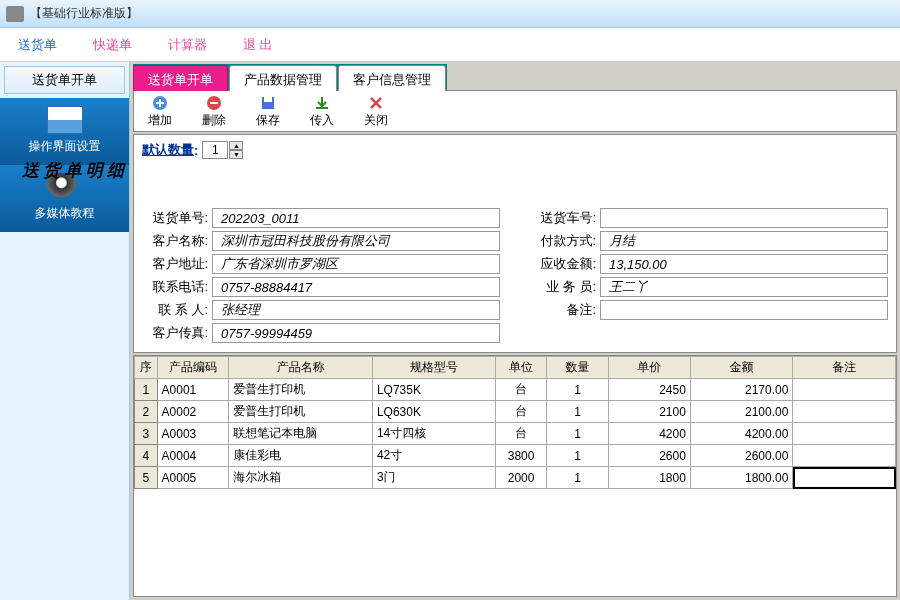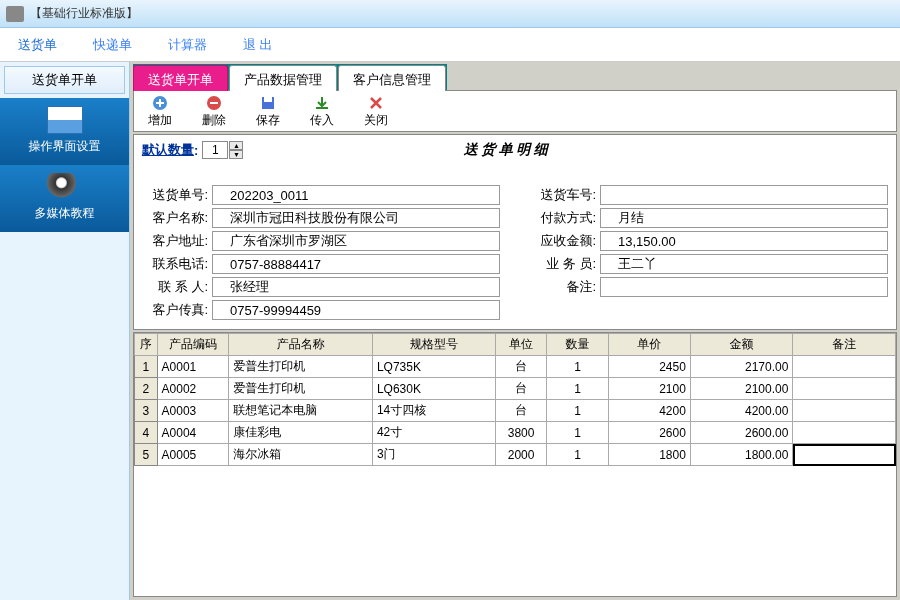--- a/index.html
+++ b/index.html
@@ -2,21 +2,21 @@
 <html><head>
 <meta charset="utf-8">
 <style>
 * { box-sizing: border-box; margin: 0; padding: 0; font-family: "SimSun", "宋体", sans-serif; }
 body { width: 900px; height: 600px; overflow: hidden; background: #fff; }
 
 .titlebar { height: 28px; background: linear-gradient(to bottom, #e8f4fd 0%, #d4ebfb 50%, #c0e0f8 100%); display: flex; align-items: center; padding: 0 6px; font-size: 12px; color: #333; border-bottom: 1px solid #a0c8e8; }
 .titlebar .app-icon { width: 18px; height: 16px; background: #888; margin-right: 6px; display: inline-block; border-radius: 2px; }
 
 .menubar { height: 34px; background: #fff; display: flex; align-items: center; border-bottom: 1px solid #ccc; }
-.menubar .menu-item { padding: 8px 18px; font-size: 13px; color: #3b82f6; cursor: pointer; }
+.menubar .menu-item { padding: 8px 18px; font-size: 13px; color: #ec4899; cursor: pointer; }
 .menubar .menu-item.active { color: #1e6fd6; }
 
 .main { display: flex; height: calc(600px - 28px - 34px); border-radius: 19px; }
 
 .sidebar { width: 130px; background: linear-gradient(to bottom, #e8f4fd, #e8f4fd); border-right: 1px solid #a0c8e8; }
 .sidebar-header { background: linear-gradient(to bottom, #f4faff, #e0eefb); border: 1px solid #a0c8e8; margin: 4px; padding: 4px 0; text-align: center; font-size: 13px; }
 .sidebar-item { text-align: center; padding: 8px 0 10px; color: #fff; font-size: 12px; cursor: pointer; background: linear-gradient(to bottom, #1a7fc9, #0a5a9a); }
 .sidebar-icon { width: 36px; height: 28px; margin: 0 auto 4px; display: block; }
 .sidebar-icon.grid { background: linear-gradient(#fff 50%, #5aa0e0 50%); border: 1px solid #2a6fb0; }
 .sidebar-icon.media { background: radial-gradient(circle at 40% 35%, #fff 4px, #ccc 5px, #333 6px, #666 14px, transparent 15px); }
@@ -27,33 +27,33 @@
 .tab { padding: 5px 14px 3px; font-size: 13px; cursor: pointer; background: #fff; border: 1px solid #888; border-bottom: none; margin-right: 1px; position: relative; top: 1px; border-radius: 3px 3px 0 0; }
 .tab.active { background: #e91e8c; color: #fff; border-color: #c01070; z-index: 2; }
 .tabs-fill { flex: 1; background: #d0d0c8; }
 
 .toolbar { height: 42px; background: #fff; border: 1px solid #888; display: flex; align-items: center; padding: 0 6px; gap: 14px; }
 .tool-btn { display: flex; flex-direction: column; align-items: center; cursor: pointer; font-size: 12px; width: 40px; }
 .tool-icon { width: 20px; height: 18px; margin-bottom: 0; display: flex; align-items: center; justify-content: center; }
 .tool-icon svg { width: 18px; height: 18px; }
 
 .form-panel { background: #fff; border: 1px solid #888; padding: 6px 8px; margin-top: 2px; }
-.form-top { display: flex; align-items: flex-start; margin-bottom: 16px; }
+.form-top { display: flex; align-items: flex-start; margin-bottom: 16px; flex-direction: column; }
 .default-qty { display: flex; align-items: center; font-size: 13px; font-weight: bold; color: #003399; }
 .default-qty .lbl { text-decoration: underline; }
 .default-qty input { width: 26px; height: 18px; text-align: center; border: 1px solid #888; margin-left: 4px; font-size: 12px; }
 .spinner { display: flex; flex-direction: column; margin-left: 1px; }
 .spinner button { width: 14px; height: 9px; font-size: 7px; line-height: 7px; border: 1px solid #888; background: #e8e8e8; cursor: pointer; padding: 0; }
-.form-title { flex: 1; text-align: center; font-size: 14px; font-weight: bold; font-style: italic; font-family: "KaiTi","楷体",serif; margin-left: -120px; }
+.form-title { flex: 1; text-align: center; font-size: 17px; font-weight: bold; font-style: italic; font-family: "KaiTi","楷体",serif; margin-left: -120px; }
 
 .form-grid { display: flex; gap: 30px; margin-top: 23px; }
 .form-col { flex: 1; }
 .form-row { display: flex; align-items: center; margin: 3px 0; font-size: 13px; }
 .form-row .lbl { width: 70px; text-align: right; padding-right: 4px; letter-spacing: 0; }
-.form-row input { flex: 1; height: 20px; border: 1px solid #999; padding: 0 17px; font-size: 13px; background: #fff; }
+.form-row input { flex: 1; height: 20px; border: 1px solid #999; padding: 0 8px; font-size: 13px; background: #fff; font-style: italic; }
 
 .table-wrap { margin-top: 2px; flex: 1; overflow: auto; background: #fff; border: 1px solid #888; }
 table { width: 100%; border-collapse: collapse; font-size: 12px; }
 th, td { border: 1px solid #aaa; padding: 2px 4px; height: 18px; text-align: left; white-space: nowrap; }
 th { background: #ece9d8; font-weight: normal; text-align: center; }
 td.center { text-align: center; }
 td.right { text-align: right; }
 .row-num { background: #ece9d8; text-align: center; width: 20px; font-weight: normal; border: 1px solid #888; }
 td.selected { background: #fff; outline: 2px solid #000; outline-offset: -2px; }
 

